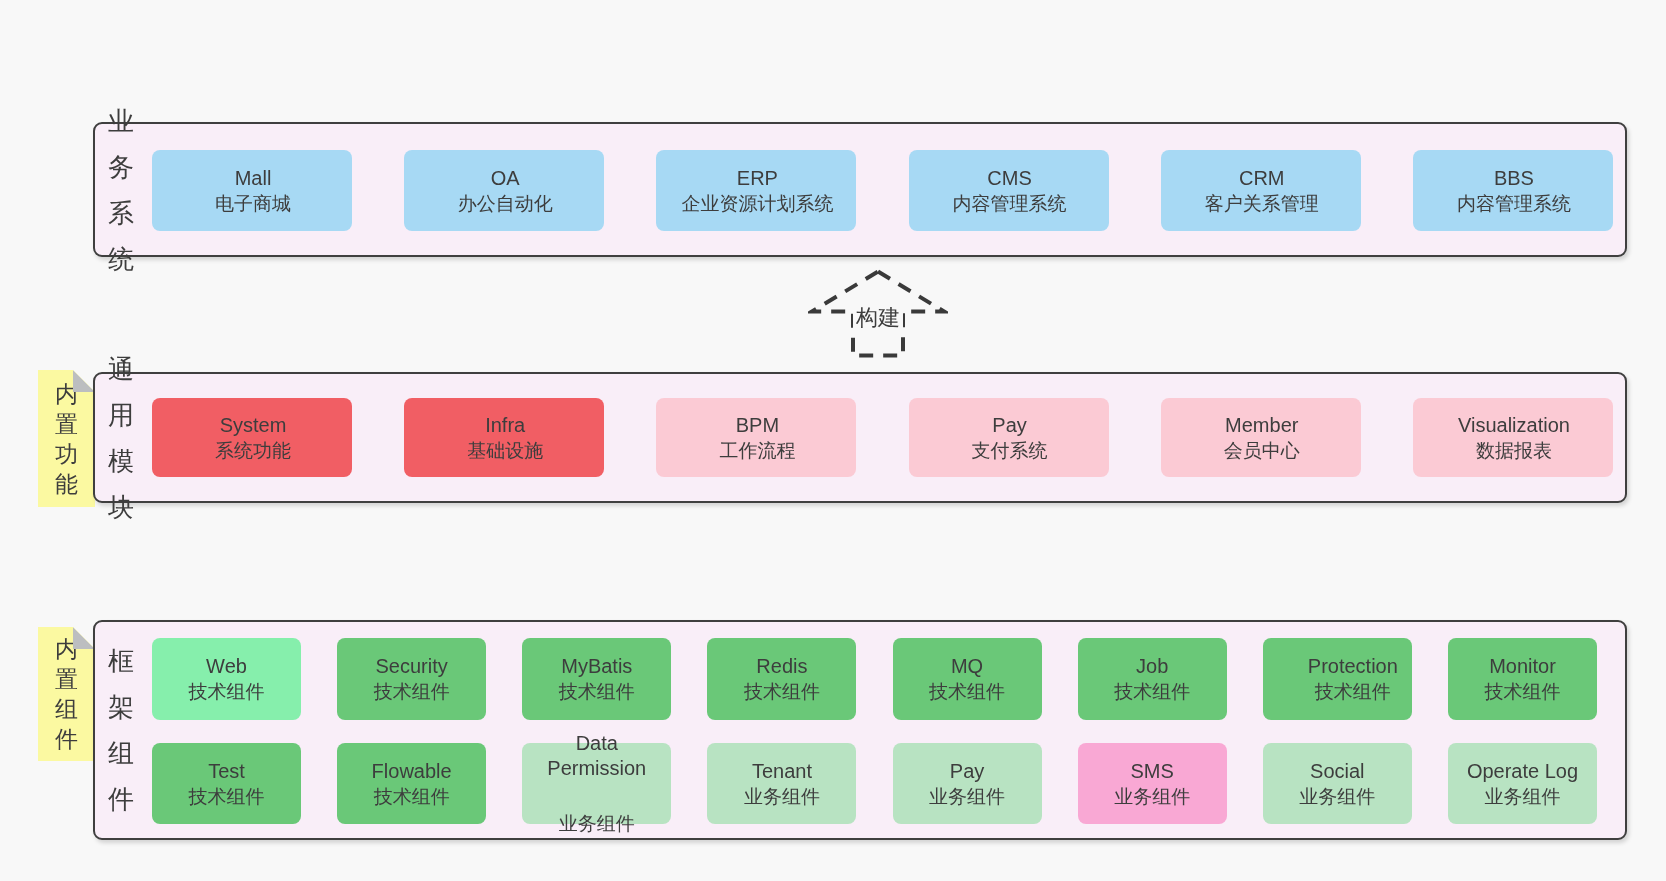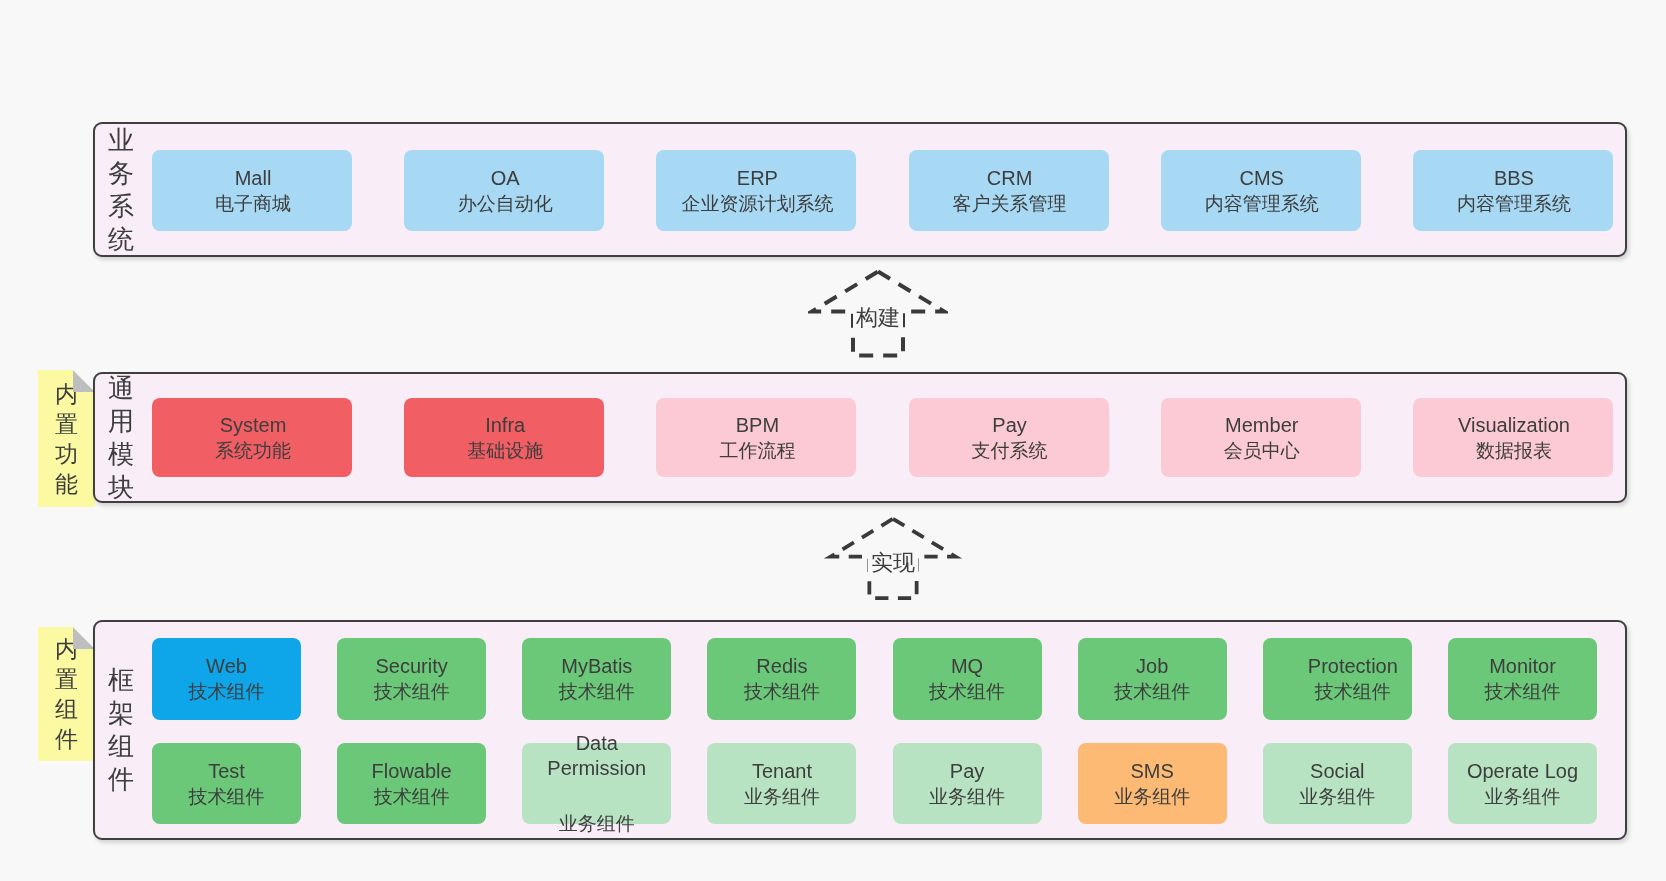--- a/index.html
+++ b/index.html
@@ -22,21 +22,21 @@
     border-radius:9px;
     box-shadow:2px 3px 4px rgba(0,0,0,0.15);
     z-index:2;
   }
   #layer-business{top:122px;height:131px;}
   #layer-modules{top:372px;height:127px;}
   #layer-components{top:620px;height:216px;}
 
   .side-label{
     position:absolute;left:11px;top:50%;transform:translateY(-50%);
-    width:30px;font-size:26px;line-height:33px;letter-spacing:0;
+    width:30px;font-size:26px;line-height:46px;letter-spacing:0;
     word-break:break-all;text-align:center;color:var(--text);
   }
 
   .boxrow{
     position:absolute;left:57px;display:flex;justify-content:space-between;align-items:stretch;
   }
   #layer-business .boxrow{right:12px;top:26px;height:81px;}
   #layer-modules .boxrow{right:12px;top:24px;height:79px;}
   #layer-components .boxrow[data-row="0"]{right:28px;top:16px;height:82px;}
   #layer-components .boxrow[data-row="1"]{right:28px;top:121px;height:81px;}
@@ -91,26 +91,26 @@
         </div>
         <div class="box w200" style="background: rgb(167, 217, 244);">
           <div class="box-title">OA</div>
           <div class="box-subtitle">办公自动化</div>
         </div>
         <div class="box w200" style="background: rgb(167, 217, 244);">
           <div class="box-title">ERP</div>
           <div class="box-subtitle">企业资源计划系统</div>
         </div>
         <div class="box w200" style="background: rgb(167, 217, 244);">
+          <div class="box-title">CMS</div>
+          <div class="box-subtitle">内容管理系统</div>
+        </div>
+        <div class="box w200" style="background: rgb(167, 217, 244);">
           <div class="box-title">CRM</div>
           <div class="box-subtitle">客户关系管理</div>
-        </div>
-        <div class="box w200" style="background: rgb(167, 217, 244);">
-          <div class="box-title">CMS</div>
-          <div class="box-subtitle">内容管理系统</div>
         </div>
         <div class="box w200" style="background: rgb(167, 217, 244);">
           <div class="box-title">BBS</div>
           <div class="box-subtitle">内容管理系统</div>
         </div>
       </div>
   </section>
 
   <div class="arrow" id="arrow-build">
     <svg viewBox="0 0 140 92">
@@ -146,31 +146,25 @@
           <div class="box-title">Visualization</div>
           <div class="box-subtitle">数据报表</div>
         </div>
       </div>
   </section>
   <div class="note" id="note-functions">
     <div class="fold"></div>
     <div class="note-text">内置功能</div>
   </div>
 
-  <div class="arrow" id="arrow-implement">
-    <svg viewBox="0 0 140 92">
-      <polygon points="70,4 136,44 95,44 95,88 45,88 45,44 4,44" fill="none" stroke="#3a3a3a" stroke-width="4" stroke-dasharray="14 10"></polygon>
-    </svg>
-    <div class="arrow-label">实现</div>
-  </div>
 
   <section class="layer" id="layer-components">
     <div class="side-label">框架组件</div>
     <div class="boxrow" data-row="0">
-        <div class="box w149" style="background: #0ea5e9;">
+        <div class="box w149" style="background: #86efac;">
           <div class="box-title">Web</div>
           <div class="box-subtitle">技术组件</div>
         </div>
         <div class="box w149" style="background: rgb(106, 200, 120);">
           <div class="box-title">Security</div>
           <div class="box-subtitle">技术组件</div>
         </div>
         <div class="box w149" style="background: rgb(106, 200, 120);">
           <div class="box-title">MyBatis</div>
           <div class="box-subtitle">技术组件</div>
@@ -210,21 +204,21 @@
           <div class="box-subtitle">业务组件</div>
         </div>
         <div class="box w149" style="background: rgb(184, 227, 194);">
           <div class="box-title">Tenant</div>
           <div class="box-subtitle">业务组件</div>
         </div>
         <div class="box w149" style="background: rgb(184, 227, 194);">
           <div class="box-title">Pay</div>
           <div class="box-subtitle">业务组件</div>
         </div>
-        <div class="box w149" style="background: #fdba74;">
+        <div class="box w149" style="background: #f9a8d4;">
           <div class="box-title">SMS</div>
           <div class="box-subtitle">业务组件</div>
         </div>
         <div class="box w149" style="background: rgb(184, 227, 194);">
           <div class="box-title">Social</div>
           <div class="box-subtitle">业务组件</div>
         </div>
         <div class="box w149" style="background: rgb(184, 227, 194);">
           <div class="box-title">Operate Log</div>
           <div class="box-subtitle">业务组件</div>

